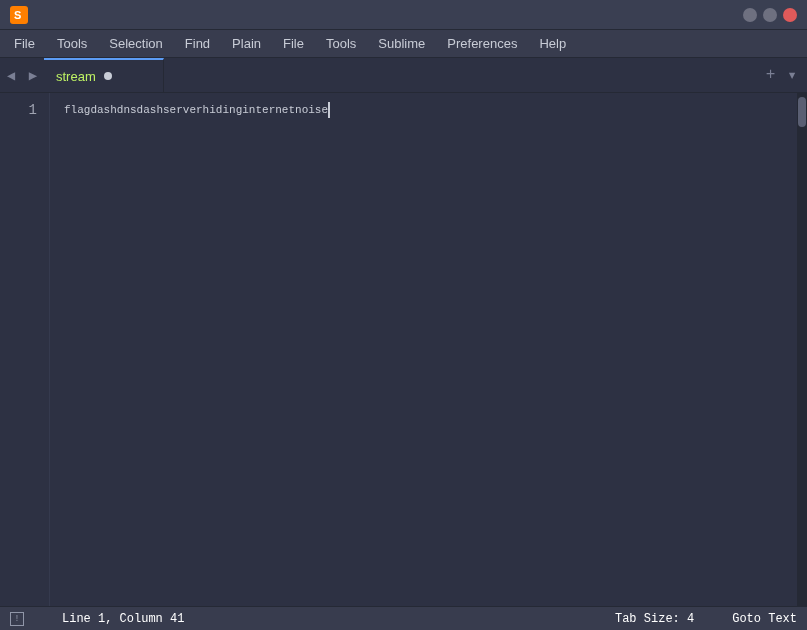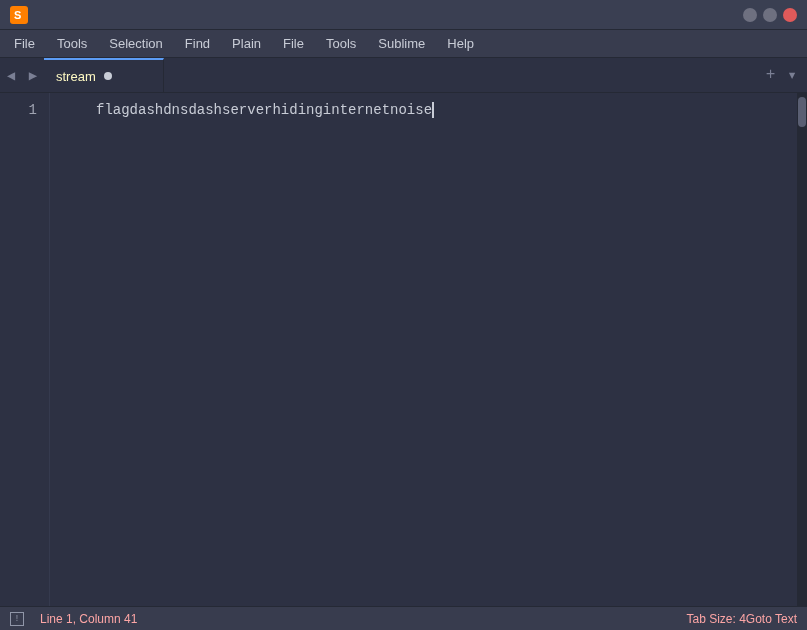--- a/index.html
+++ b/index.html
@@ -105,21 +105,21 @@
     }
 
     .tab {
       background: #3e4358;
       border-right: 1px solid #252935;
       display: flex;
       align-items: center;
       padding: 0 12px;
       gap: 8px;
       cursor: pointer;
-      color: #fef9c3;
+      color: #bef264;
       font-size: 13px;
       font-family: sans-serif;
       min-width: 120px;
       position: relative;
     }
 
     .tab.active {
       background: #2d3143;
       border-top: 2px solid #5c9cf5;
     }
@@ -184,26 +184,25 @@
     #editor-content {
       flex: 1;
       padding: 6px 0 6px 14px;
       overflow: auto;
       position: relative;
     }
 
     .code-line {
       height: 22px;
       line-height: 22px;
-      font-size: 14px;
+      font-size: 11px;
       color: #c8ccd6;
       white-space: pre;
       display: flex;
       align-items: center;
-      margin-left: 32px;
     }
 
     .cursor {
       display: inline-block;
       width: 2px;
       height: 16px;
       background: #c8ccd6;
       animation: blink 1s step-end infinite;
       vertical-align: middle;
     }
@@ -234,28 +233,30 @@
       background: #383c4e;
       height: 24px;
       display: flex;
       align-items: center;
       padding: 0 10px;
       border-top: 1px solid #252935;
       gap: 16px;
     }
 
     .status-item {
-      color: #fca5a5;
+      color: #ffffff;
       font-size: 12px;
-      font-family: Liberation Sans, sans-serif;
+      font-family: Liberation Mono, monospace;
+      margin-left: 22px;
     }
 
     #status-right {
       margin-left: auto;
       display: flex;
+      gap: 16px;
       align-items: center;
     }
 
     #warning-icon {
       width: 14px;
       height: 14px;
       border: 1.5px solid #9096a8;
       display: flex;
       align-items: center;
       justify-content: center;
@@ -283,20 +284,21 @@
 
 <div id="menu-bar">
   <span class="menu-item">File</span>
   <span class="menu-item">Tools</span>
   <span class="menu-item">Selection</span>
   <span class="menu-item">Find</span>
   <span class="menu-item">Plain</span>
   <span class="menu-item">File</span>
   <span class="menu-item">Tools</span>
   <span class="menu-item">Sublime</span>
+  <span class="menu-item">Preferences</span>
   <span class="menu-item">Help</span>
 </div>
 
 <div id="tab-bar">
   <div id="tab-nav-left">
     <span>◀</span>
   </div>
   <div id="tab-nav-right">
     <span>▶</span>
   </div>

